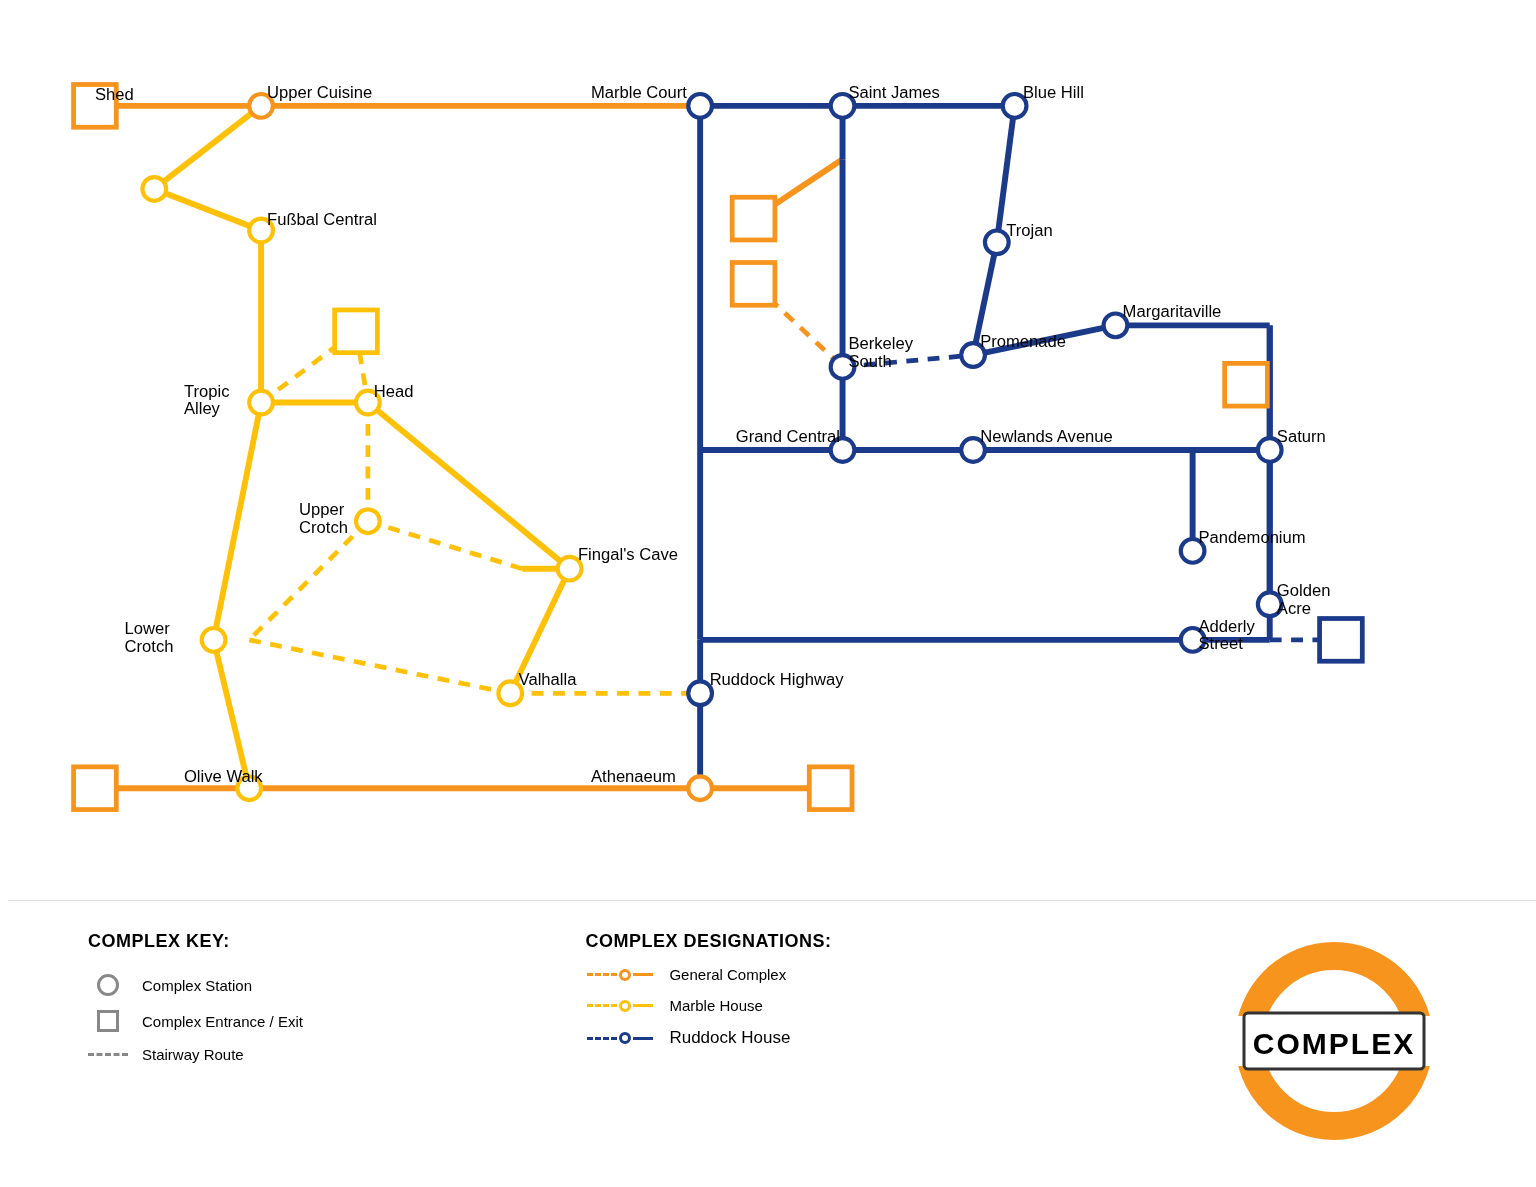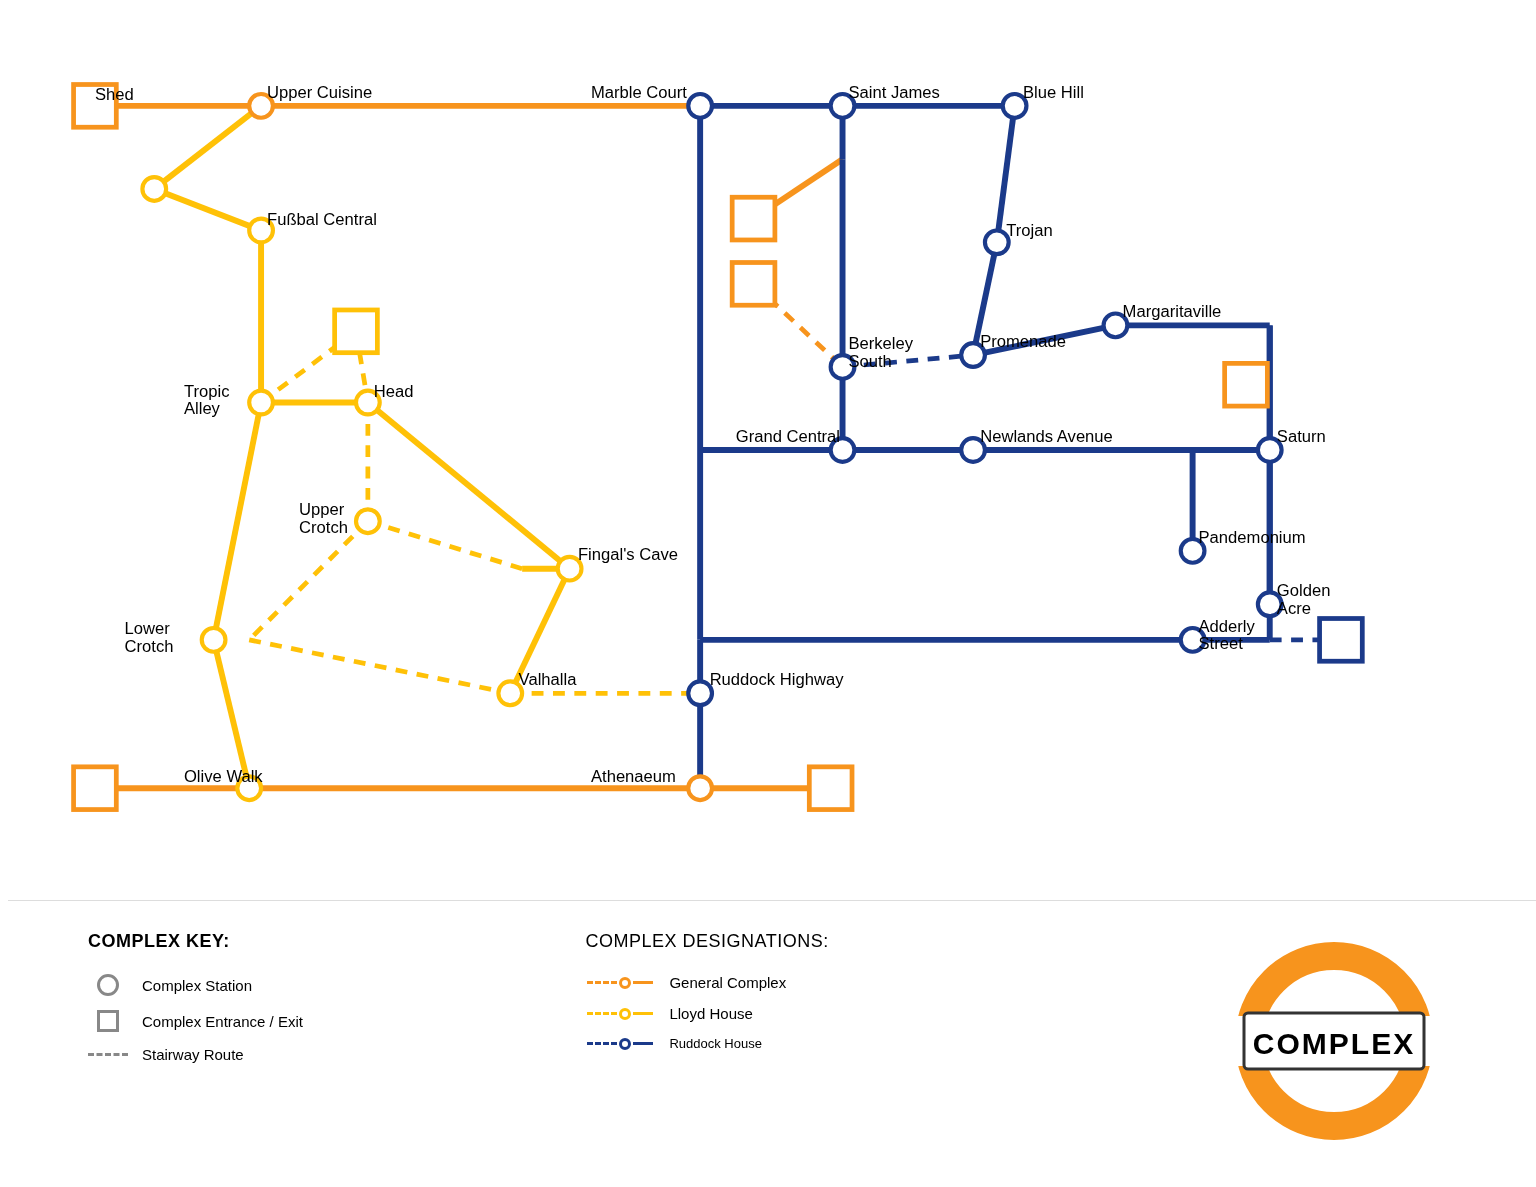--- a/index.html
+++ b/index.html
@@ -264,47 +264,47 @@
 
     <div class="legend-item">
       <div class="legend-icon">
         <div style="width:40px;height:3px;border-top:3px dashed #888;"></div>
       </div>
       <span style="font-size:15px;">Stairway Route</span>
     </div>
   </div>
 
   <div class="legend-section" style="flex:1.5;">
-    <div style="font-weight:400;font-size:18px;letter-spacing:0.5px;margin-bottom:8px;">COMPLEX DESIGNATIONS:</div>
+    <div style="font-weight:700;font-size:18px;letter-spacing:0.5px;">COMPLEX DESIGNATIONS:</div>
 
     <div class="legend-item">
       <div class="legend-icon" style="width:70px;display:flex;align-items:center;gap:2px;">
         <div style="width:30px;height:3px;border-top:3px dashed #F7941D;"></div>
         <div style="width:12px;height:12px;border-radius:50%;border:3px solid #F7941D;background:#fff;"></div>
         <div style="width:20px;height:3px;background:#F7941D;"></div>
       </div>
       <span style="font-size:15px;text-align:right;">General Complex</span>
     </div>
 
     <div class="legend-item">
       <div class="legend-icon" style="width:70px;display:flex;align-items:center;gap:2px;">
         <div style="width:30px;height:3px;border-top:3px dashed #FFC107;"></div>
         <div style="width:12px;height:12px;border-radius:50%;border:3px solid #FFC107;background:#fff;"></div>
         <div style="width:20px;height:3px;background:#FFC107;"></div>
       </div>
-      <span style="font-size:15px;">Lloyd House</span>
+      <span style="font-size:15px;">Marble House</span>
     </div>
 
     <div class="legend-item">
       <div class="legend-icon" style="width:70px;display:flex;align-items:center;gap:2px;">
         <div style="width:30px;height:3px;border-top:3px dashed #1B3A8A;"></div>
         <div style="width:12px;height:12px;border-radius:50%;border:3px solid #1B3A8A;background:#fff;"></div>
         <div style="width:20px;height:3px;background:#1B3A8A;"></div>
       </div>
-      <span style="font-size:13px;">Ruddock House</span>
+      <span style="font-size:17px;">Ruddock House</span>
     </div>
   </div>
 
   <div class="logo-container" style="width:260px;display:flex;align-items:center;justify-content:center;margin-top:10px;">
     <div style="position:relative;width:200px;height:200px;display:flex;align-items:flex-start;justify-content:center;">
 
       <svg width="200" height="200" viewBox="0 0 200 200">
         <circle cx="100" cy="100" r="85" fill="none" stroke="#F7941D" stroke-width="28"></circle>
 
         <rect x="0" y="75" width="200" height="50" fill="white"></rect>

